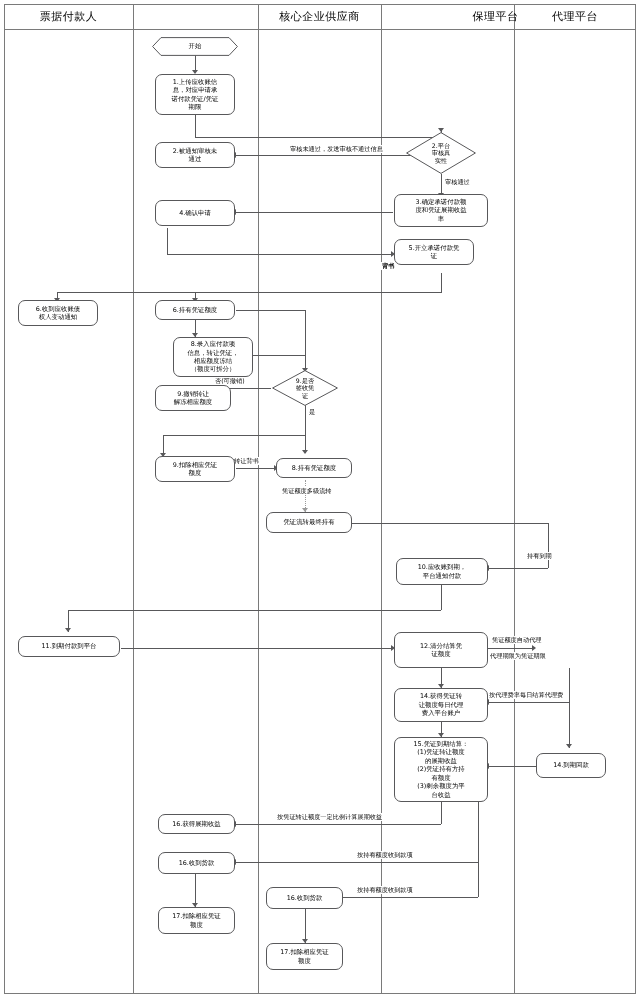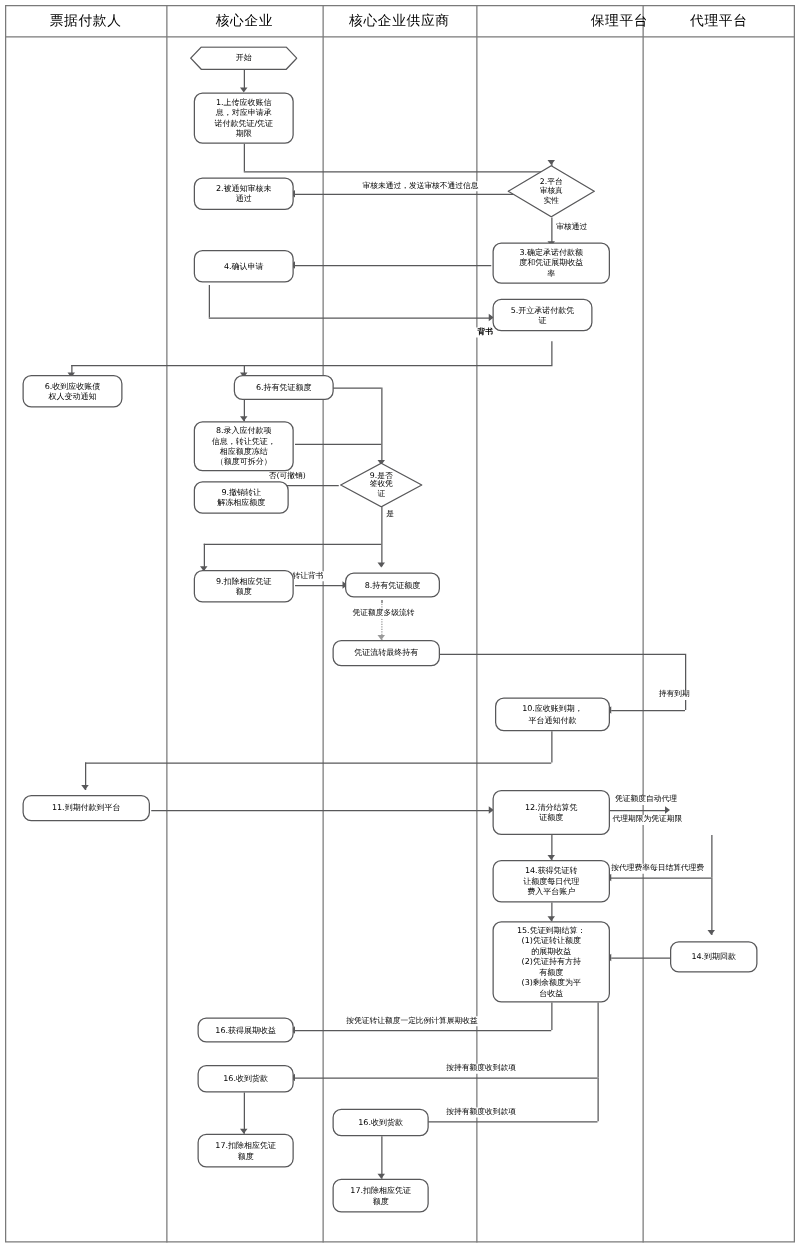--- a/index.html
+++ b/index.html
@@ -47,21 +47,20 @@
 
   <div class="lane-frame"></div>
   <div class="lane-header-rule"></div>
 
   <div class="lane-div" style="left:133px;"></div>
   <div class="lane-div" style="left:258px;"></div>
   <div class="lane-div" style="left:381px;"></div>
   <div class="lane-div" style="left:514px;"></div>
 
   <div class="lane-title" style="left:4px;width:129px;">票据付款人</div>
-  <div class="lane-title" style="left:133px;width:125px;">核心企业</div>
   <div class="lane-title" style="left:258px;width:123px;">核心企业供应商</div>
   <div class="lane-title" style="left:381px;width:133px;margin-left:48px;">保理平台</div>
   <div class="lane-title" style="left:514px;width:122px;">代理平台</div>
 
   <div class="ln lnv" style="left:195px;top:55px;height:17px;"></div>
   <div class="arrow ar-d" style="left:192px;top:70px;"></div>
 
   <div class="ln lnv" style="left:195px;top:115px;height:22px;"></div>
   <div class="ln lnh" style="left:195px;top:137px;width:247px;"></div>
   <div class="ln lnv" style="left:441px;top:130px;height:7px;"></div>
@@ -222,25 +221,25 @@
   <div class="node" style="left:394px;top:239px;width:80px;height:26px;">
     <span class="t">5.开立承诺付款凭
 证</span>
   </div>
 
   <div class="node" style="left:18px;top:300px;width:80px;height:26px;">
     <span class="t">6.收到应收账债
 权人变动通知</span>
   </div>
 
-  <div class="node" style="left:155px;top:300px;width:80px;height:20px;margin-left:32px;">
+  <div class="node" style="left:155px;top:300px;width:80px;height:20px;">
     <span class="t">6.持有凭证额度</span>
   </div>
 
-  <div class="node" style="left:155px;top:337px;width:80px;height:40px;">
+  <div class="node" style="left:173px;top:337px;width:80px;height:40px;">
     <span class="t">8.录入应付款项
 信息，转让凭证，
 相应额度冻结
 （额度可拆分）</span>
   </div>
 
   <div class="diamond" style="left:272px;top:370px;width:66px;height:36px;">
     <svg width="66" height="36" viewBox="0 0 66 36">
         <polygon points="33,0.6 65.4,18 33,35.4 0.6,18" fill="#fff" stroke="#58585a" stroke-width="1"></polygon>
       </svg>

